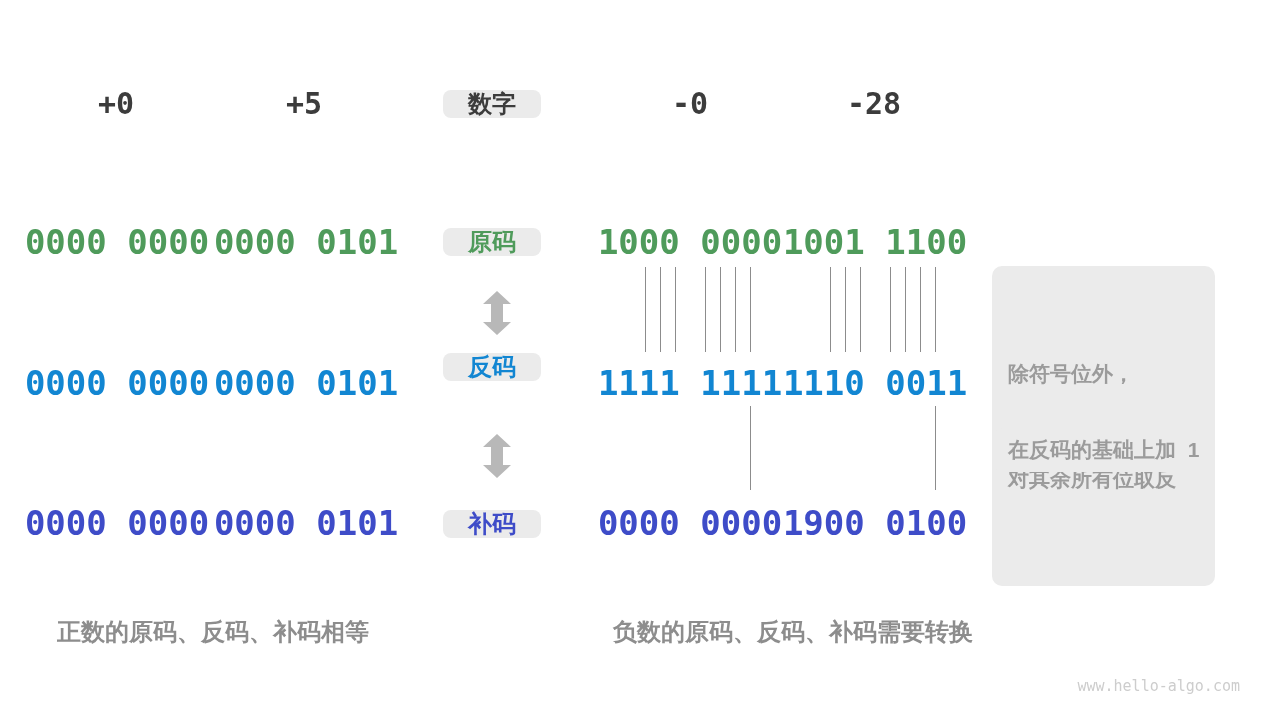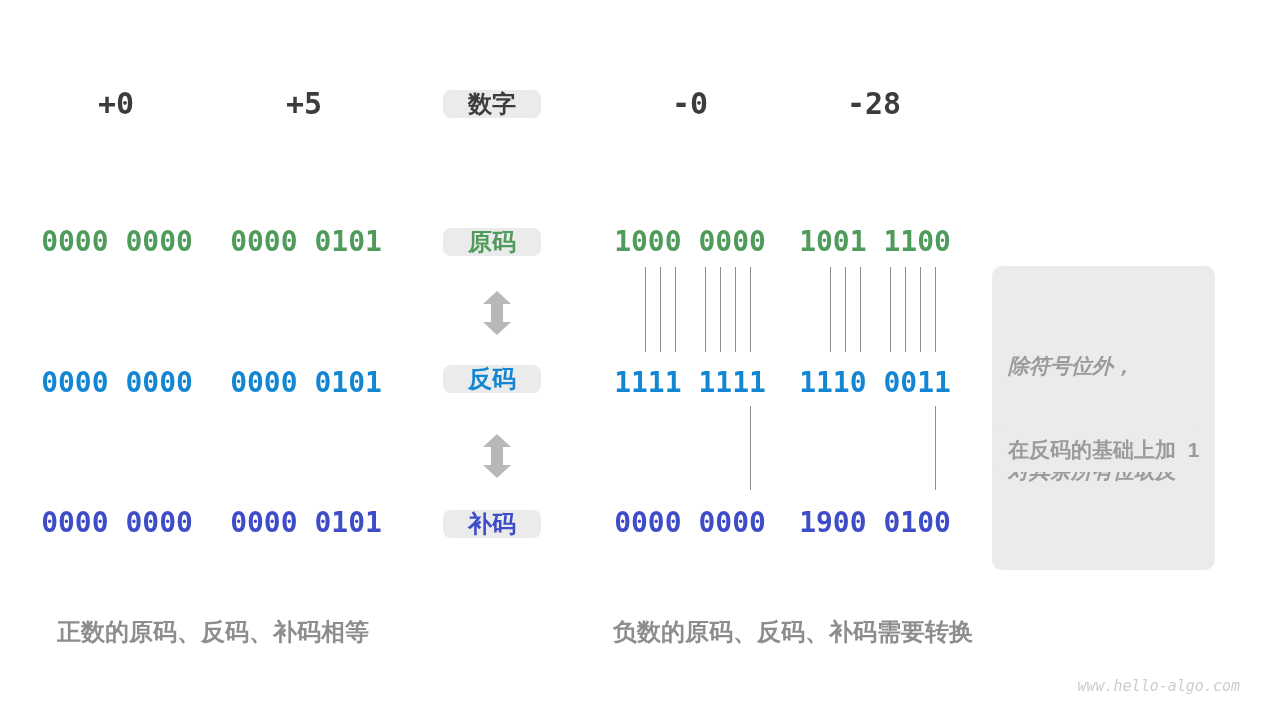--- a/index.html
+++ b/index.html
@@ -6,49 +6,48 @@
   .canvas{
     position:relative;width:1280px;height:720px;background:#ffffff;
     overflow:hidden;font-family:"Liberation Sans",sans-serif;
   }
   .cell{
     position:absolute;transform:translate(-50%,-50%);
     font-family:"DejaVu Sans Mono",monospace;font-weight:700;
     white-space:pre;line-height:1;
   }
   .num{font-size:30px;color:var(--number,#3C3C3C);}
-  .bin{font-size:28px;letter-spacing:0;}
+  .bin{font-size:34px;letter-spacing:0;}
   .green{color:var(--green,#4F9B5B);}
   .blue{color:var(--blue,#1286D2);}
   .indigo{color:var(--indigo,#3E4CC8);}
   .dark{color:var(--number,#3C3C3C);}
   .tag{
     position:absolute;transform:translate(-50%,-50%);
     width:98px;height:28px;border-radius:8px;background:var(--boxbg,#EBEBEB);
     display:flex;align-items:center;justify-content:center;
     font-size:24px;font-weight:700;
   }
   .arrow{position:absolute;}
   .vline{position:absolute;width:1px;background:var(--line,#8C8C8C);}
   .note{
     position:absolute;background:var(--boxbg,#EBEBEB);border-radius:10px;
     color:var(--notetext,#9B9B9B);font-size:21px;font-weight:700;
     box-sizing:border-box;
   }
-  .note-lines{padding:12px 16px;line-height:35px;white-space:pre;font-style:italic;}
+  .note-lines{padding:20px 16px;line-height:35px;white-space:pre;}
   .note-one{height:44px;line-height:44px;padding:0 16px;white-space:pre;}
   .caption{
     position:absolute;transform:translateY(-50%);
     color:var(--caption,#8D8D8D);font-size:24px;font-weight:700;white-space:pre;
   }
   .watermark{
     position:absolute;color:var(--watermark,#CDCDCD);
     font-family:"DejaVu Sans Mono",monospace;font-size:15px;
     transform:translateY(-50%);
-    font-style:italic;
   }
 </style>
 </head>
 <body>
 
 <div class="canvas">
 
   <div class="cell num" style="left:116px;top:104px">+0</div>
   <div class="cell num" style="left:304px;top:104px">+5</div>
   <div class="tag dark" style="left:492px;top:104px">数字</div>
@@ -56,21 +55,21 @@
   <div class="cell num" style="left:874px;top:104px">-28</div>
 
   <div class="cell bin green" style="left:117px;top:242px">0000 0000</div>
   <div class="cell bin green" style="left:306px;top:242px">0000 0101</div>
   <div class="tag green" style="left:492px;top:242px">原码</div>
   <div class="cell bin green" style="left:690px;top:242px">1000 0000</div>
   <div class="cell bin green" style="left:875px;top:242px">1001 1100</div>
 
   <div class="cell bin blue" style="left:117px;top:383px">0000 0000</div>
   <div class="cell bin blue" style="left:306px;top:383px">0000 0101</div>
-  <div class="tag blue" style="left:492px;top:379px">反码</div>
+  <div class="tag blue" style="left:492px;top:367px">反码</div>
   <div class="cell bin blue" style="left:690px;top:383px">1111 1111</div>
   <div class="cell bin blue" style="left:875px;top:383px">1110 0011</div>
 
   <div class="cell bin indigo" style="left:117px;top:523px">0000 0000</div>
   <div class="cell bin indigo" style="left:306px;top:523px">0000 0101</div>
   <div class="tag indigo" style="left:492px;top:524px">补码</div>
   <div class="cell bin indigo" style="left:690px;top:523px">0000 0000</div>
   <div class="cell bin indigo" style="left:875px;top:523px">1900 0100</div>
 
   <svg class="arrow" style="left:483px;top:291px" width="28" height="44" viewBox="0 0 28 44">

